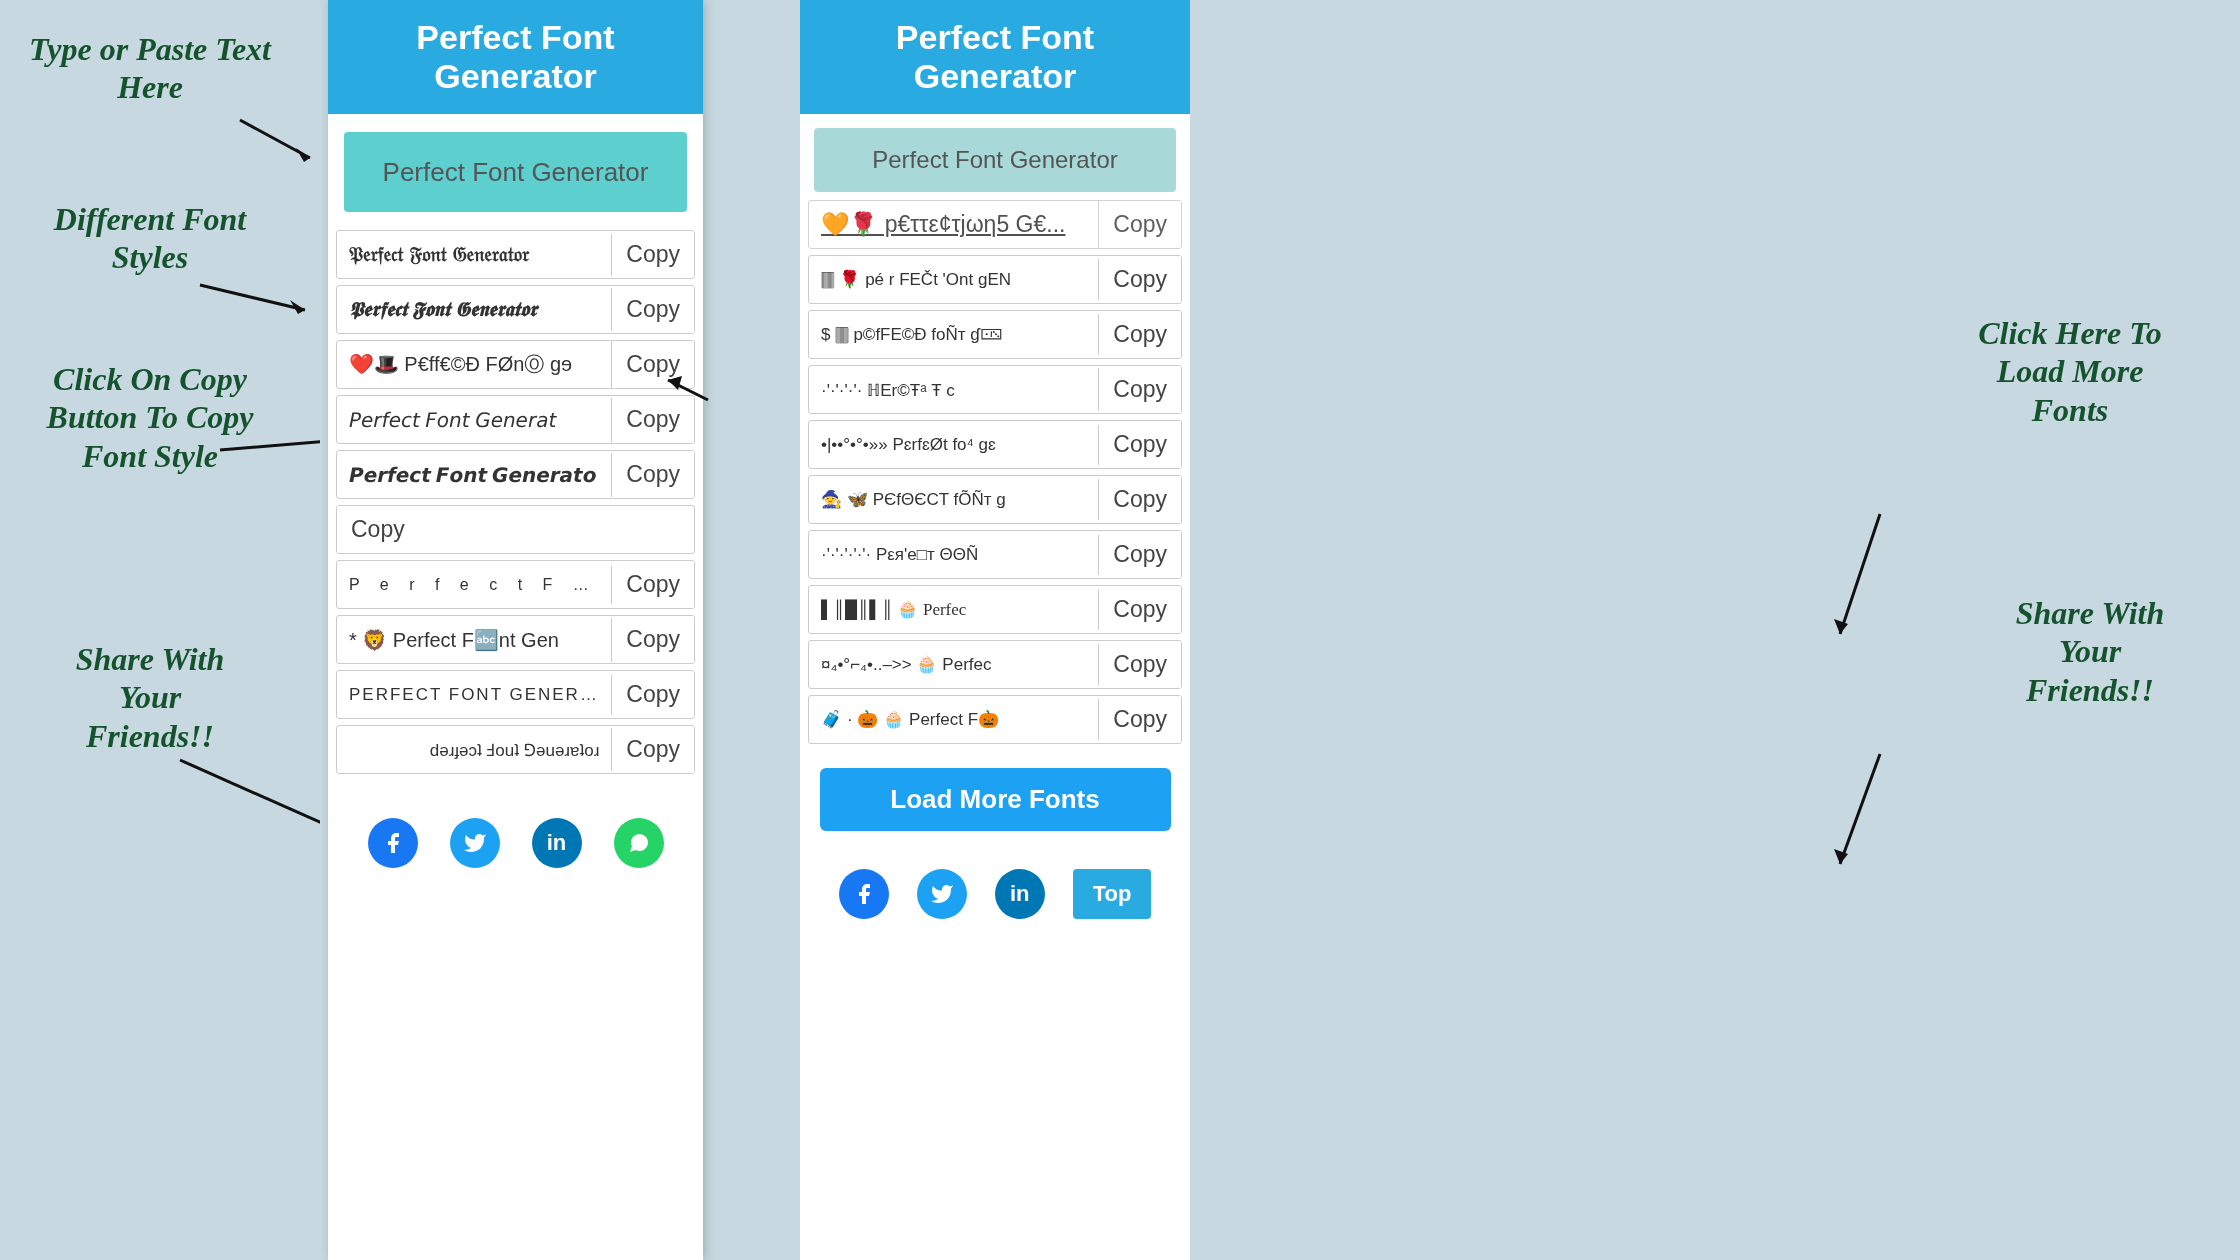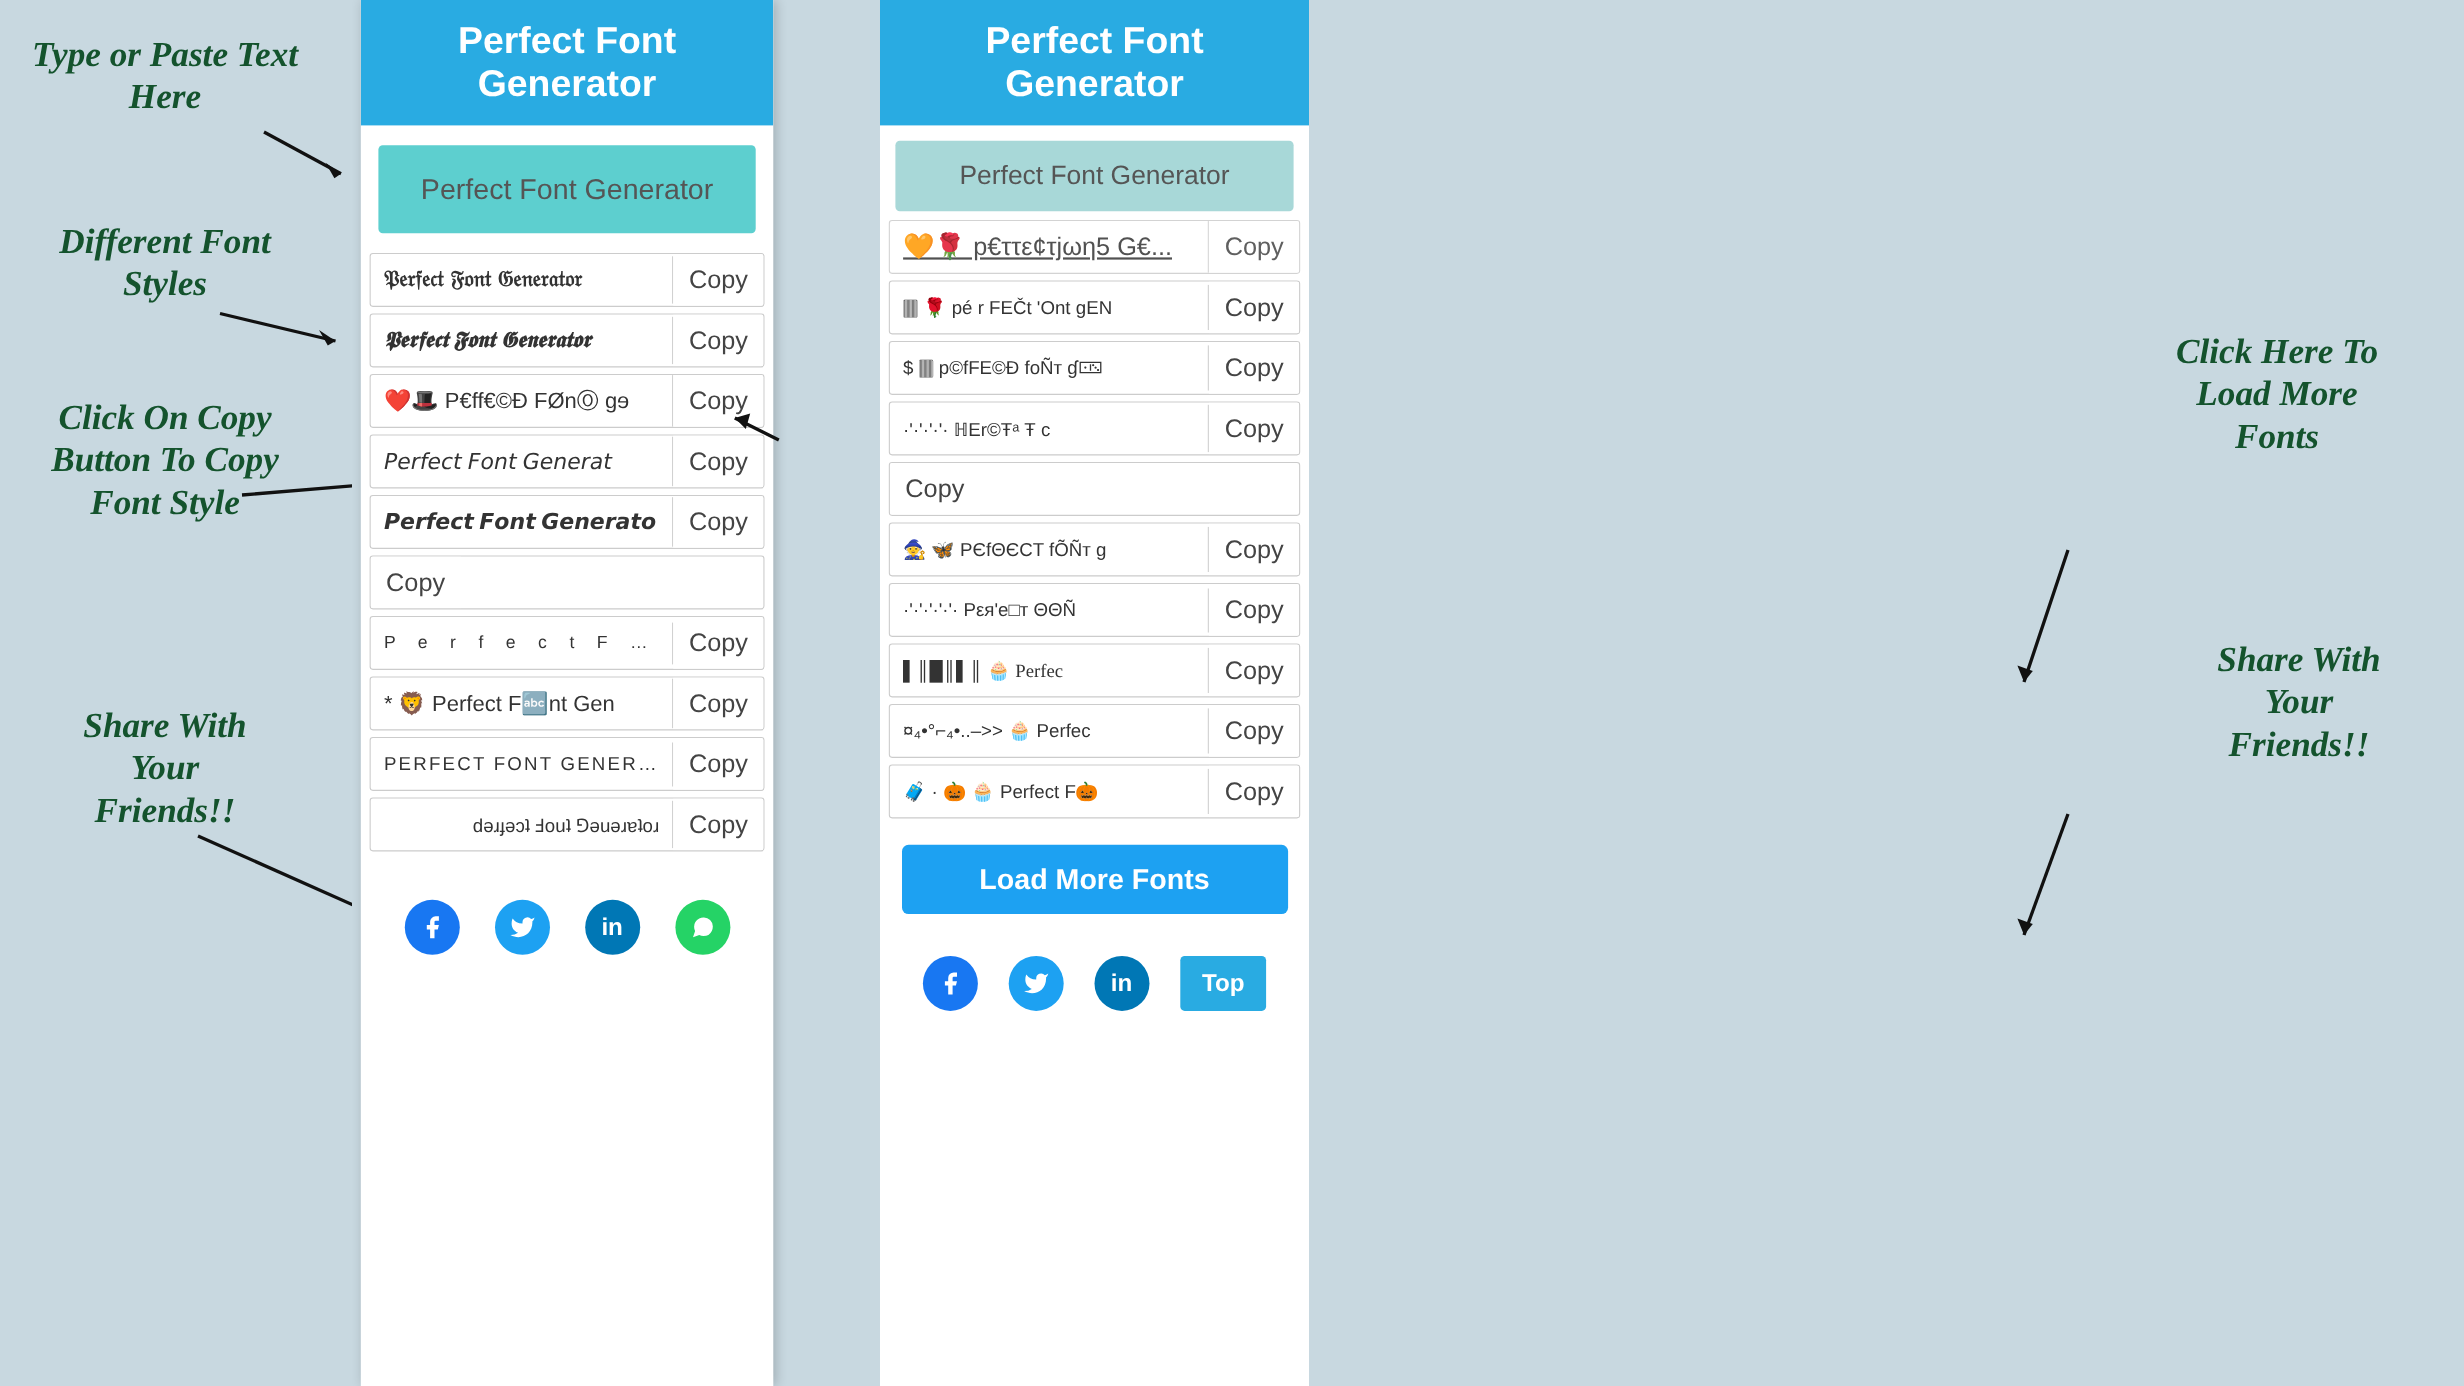--- a/index.html
+++ b/index.html
@@ -332,20 +332,21 @@
       <div class="font-text" style="font-size:17px;">$ 🀫 p©fFE©Ð foÑт ɠ🀻</div>
       <button class="copy-btn">Copy</button>
     </div>
 
     <div class="font-row">
       <div class="font-text" style="font-size:17px;">·'·'·'·'· ℍEr©Ŧᵃ Ŧ c</div>
       <button class="copy-btn">Copy</button>
     </div>
 
     <div class="font-row">
+      <div class="font-text" style="font-size:17px;">•|••°•°•»» PɛrfɛØt fo⁴ gɛ</div>
       <button class="copy-btn">Copy</button>
     </div>
 
     <div class="font-row">
       <div class="font-text" style="font-size:17px;">🧙 🦋 ΡЄfΘЄCT fÕÑт g</div>
       <button class="copy-btn">Copy</button>
     </div>
 
     <div class="font-row">
       <div class="font-text" style="font-size:17px;">·'·'·'·'·'· Pεя'е□т ΘΘÑ</div>
@@ -383,21 +384,21 @@
         </svg>
     </div>
     <div class="share-icon li">
       <span style="font-size:22px;font-weight:bold;font-family:Arial;">in</span>
     </div>
     <button class="top-btn">Top</button>
   </div>
 
 </div>
 
-<div style="position:absolute;right:0;top:0;width:450px;height:1168px;">
+<div style="position:absolute;right:0;top:14px;width:450px;height:1168px;">
 
   <div class="annotation" style="right:20px;top:300px;width:300px;text-align:center;">
     Click Here To<br>Load More<br>Fonts
   </div>
 
   <div class="annotation" style="right:20px;top:580px;width:260px;text-align:center;">
     Share With<br>Your<br>Friends!!
   </div>
 
   <svg style="position:absolute;left:0;top:0;width:450px;height:1260px;" xmlns="http://www.w3.org/2000/svg">

